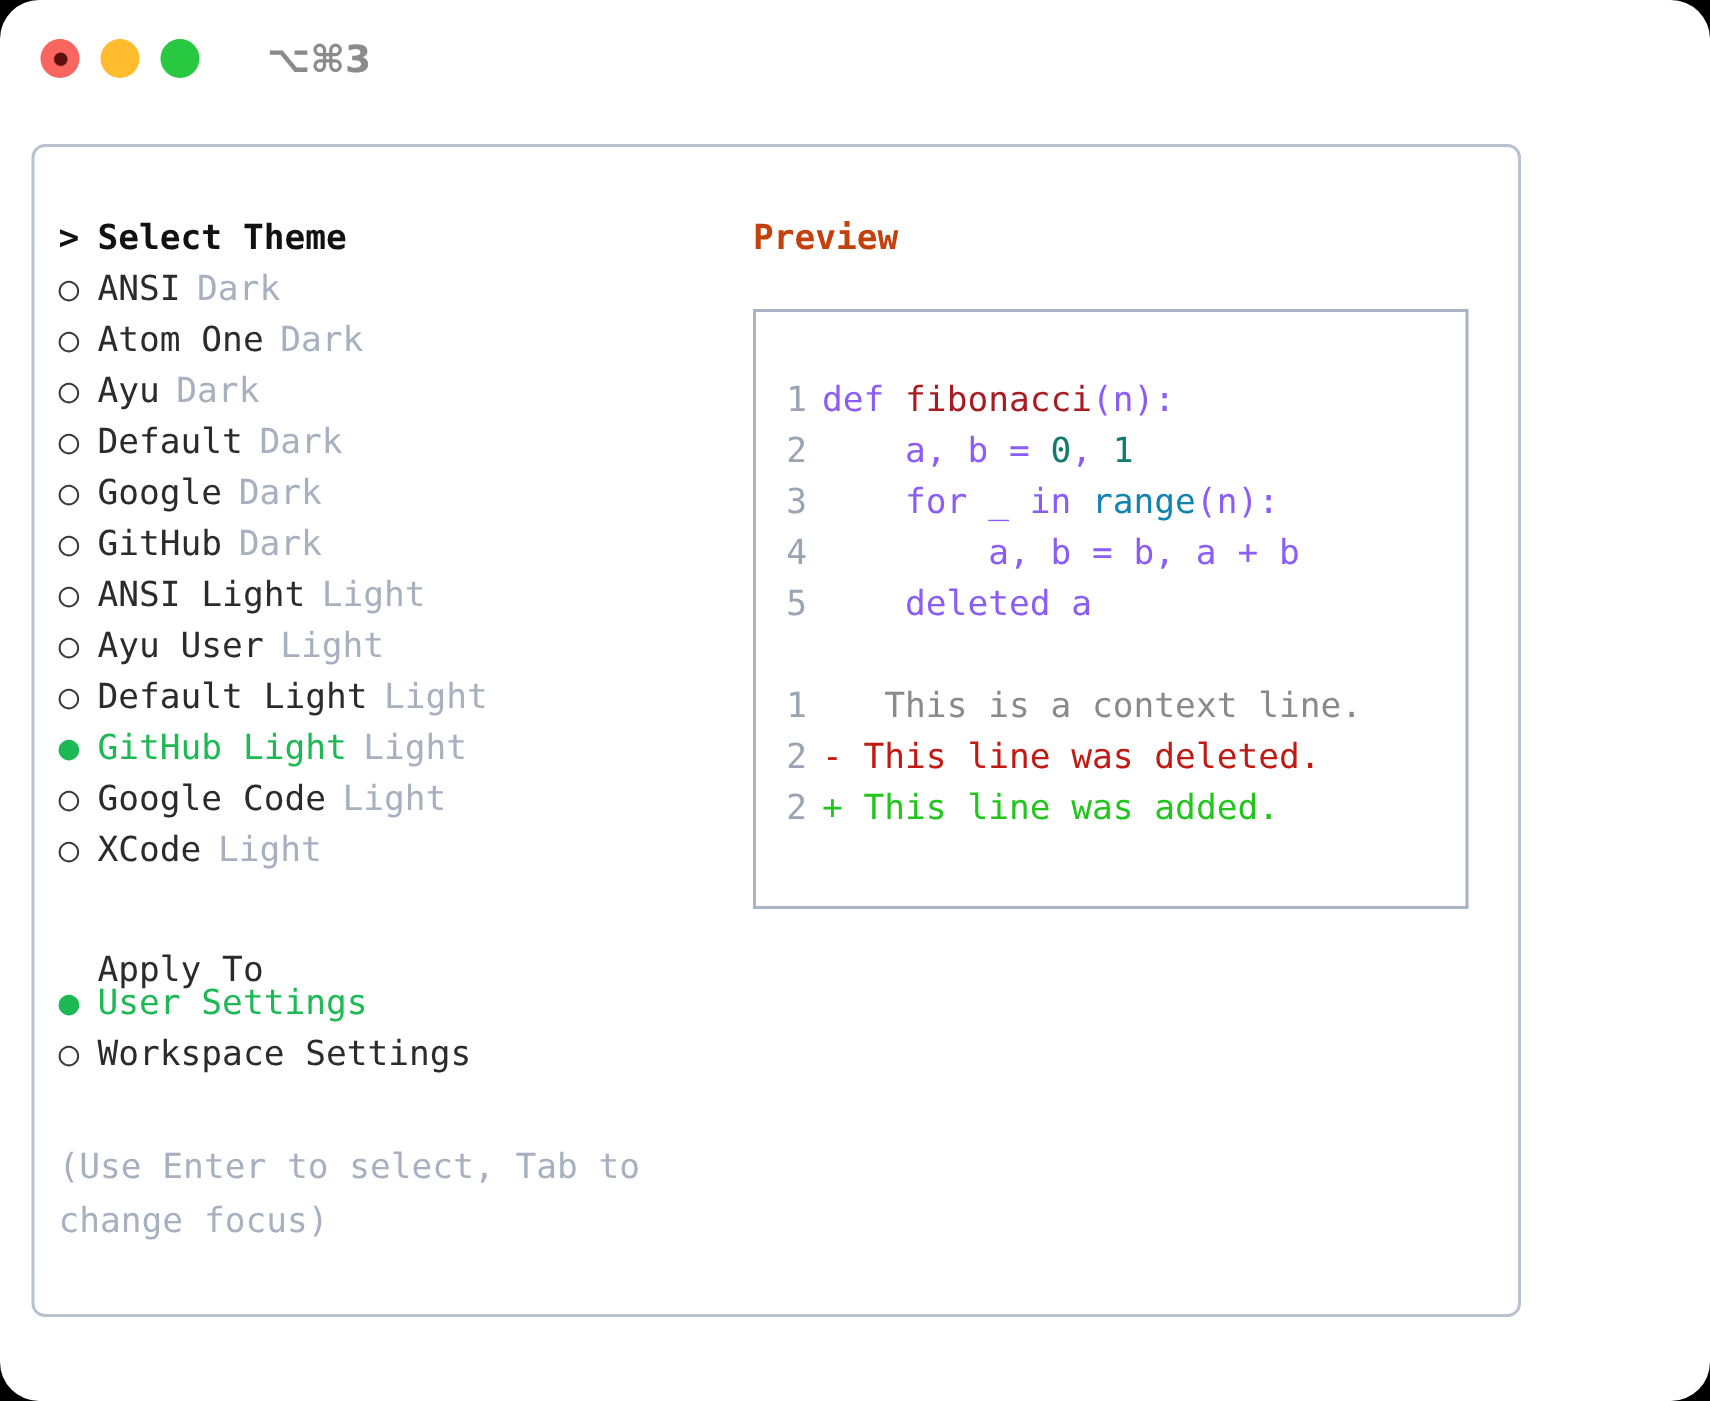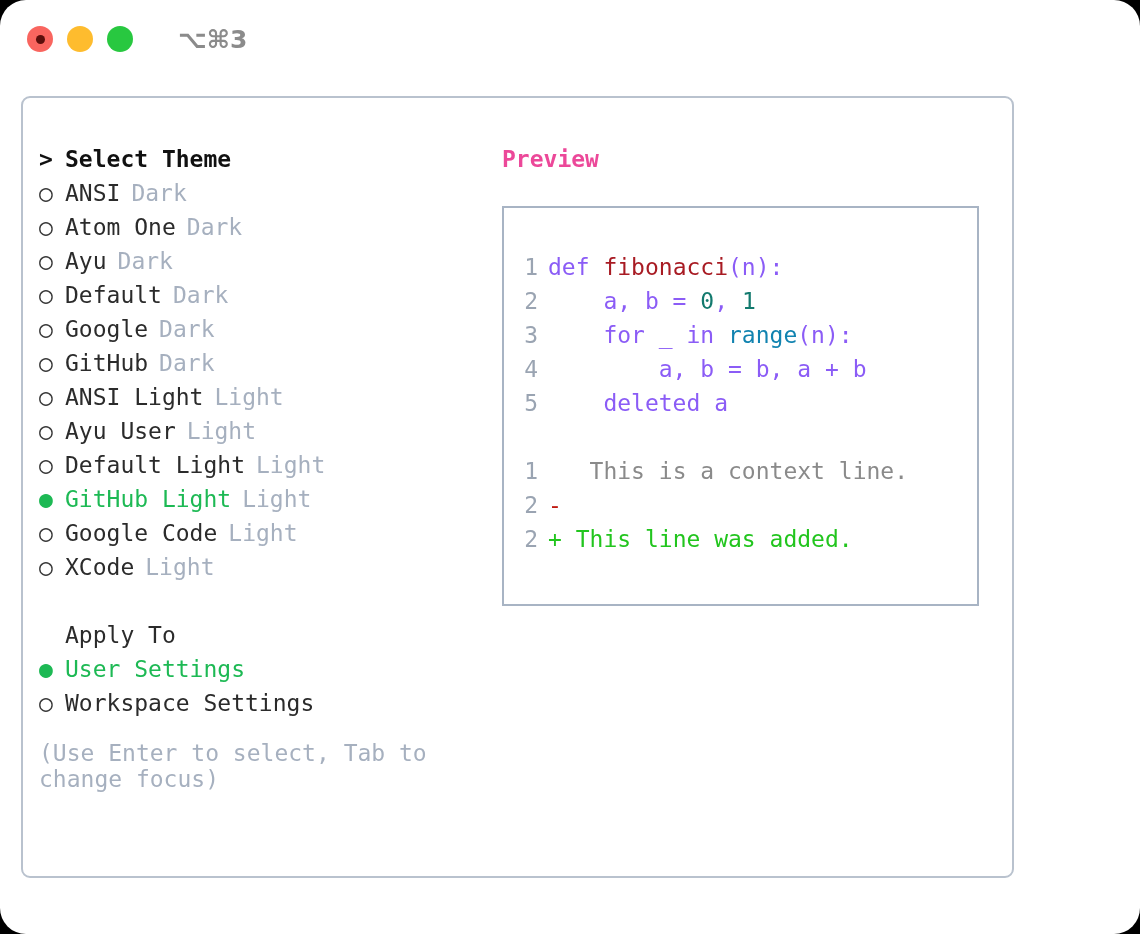--- a/index.html
+++ b/index.html
@@ -122,42 +122,43 @@
   .label.selected { color: #1db954; }
   .suffix {
     color: #a6b0bf;
     margin-left: 11px;
   }
 
   .section-gap { height: 34px; }
   .subheader {
     margin-left: 26px;
     color: #2b2b2b;
+    margin-top: 12px;
   }
 
   .hint {
-    margin-top: 16px;
-    font-size: 23px;
-    line-height: 26px;
+    margin-top: 36px;
+    font-size: 23px;
+    line-height: 36px;
     color: #a6b0bf;
     width: 410px;
     white-space: normal;
   }
 
   
   .right-col {
     position: absolute;
     left: 479px;
     top: 48px;
     width: 500px;
   }
   .preview-title {
     font-size: 23px;
     font-weight: bold;
-    color: #ec4899;
+    color: #c2410c;
     height: 34px;
   }
   .code-box {
     margin-top: 26px;
     width: 477px;
     height: 400px;
     box-sizing: border-box;
     border: 2px solid #a8b4c4;
     background: #ffffff;
     padding: 46px 0 0 0;
@@ -346,20 +347,21 @@
 
           <div class="code-line">
             <span class="lnum">1</span>
             <span class="diff-ctx"> </span>
             <span class="diff-ctx">  This is a context line.</span>
           </div>
 
           <div class="code-line">
             <span class="lnum">2</span>
             <span class="diff-del">-</span>
+            <span class="diff-del"> This line was deleted.</span>
           </div>
 
           <div class="code-line">
             <span class="lnum">2</span>
             <span class="diff-add">+</span>
             <span class="diff-add"> This line was added.</span>
           </div>
 
         </div>
       </div>

